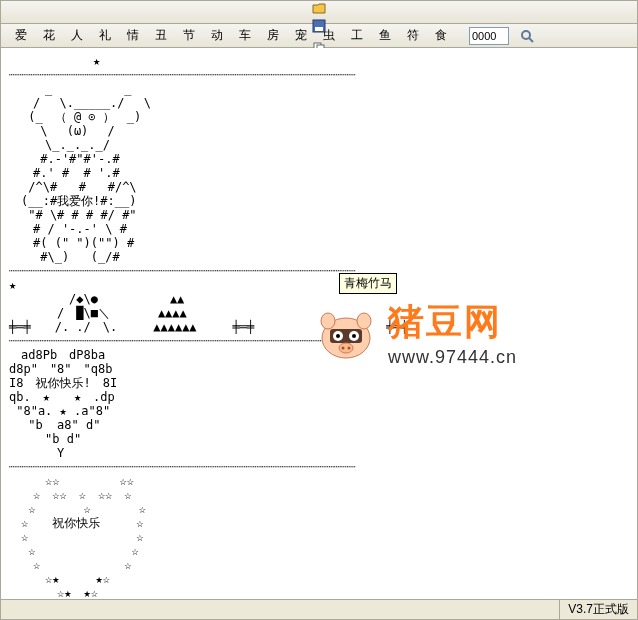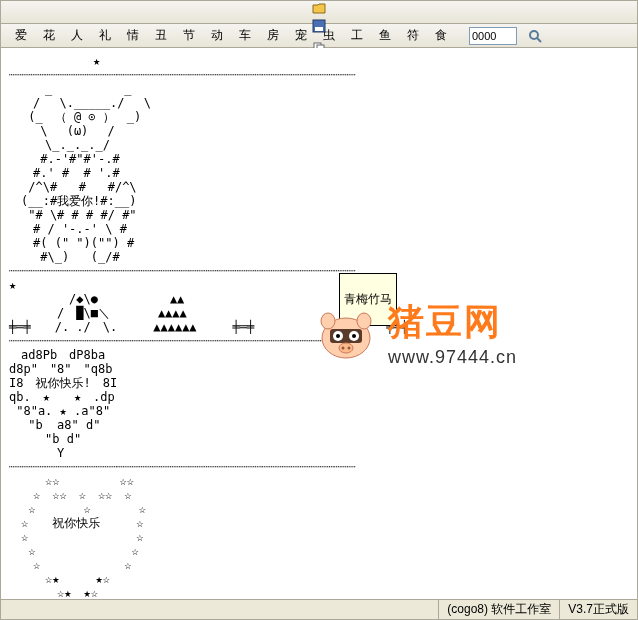--- a/index.html
+++ b/index.html
@@ -2,28 +2,28 @@
 <html><head>
 <meta charset="utf-8">
 <style>
 * { box-sizing: border-box; margin: 0; padding: 0; }
 body { font-family: "Microsoft YaHei", SimSun, sans-serif; font-size: 12px; background: #ece9d8; width: 638px; height: 620px; overflow: hidden; }
 .toolbar { display: flex; align-items: center; height: 24px; background: linear-gradient(#f5f4f0, #e8e5d8); border: 1px solid #aca899; padding: 0 4px; gap: 4px; flex-direction: column; }
 .toolbar .icon { width: 16px; height: 16px; display: inline-flex; align-items: center; justify-content: center; cursor: pointer; }
 .toolbar .sep { width: 1px; height: 18px; background: #aca899; margin: 0 3px; }
 .menubar { display: flex; align-items: center; height: 24px; background: linear-gradient(#f5f4f0, #e8e5d8); border: 1px solid #aca899; border-top: none; padding: 0 6px; gap: 3px; }
 .menubar .menuitem { padding: 2px 8px; color: #000; cursor: pointer; }
-.searchbox { margin-left: 8px; height: 18px; width: 48px; font-size: 11px; border: 1px solid #7f9db9; padding: 0 2px; color: #000; }
+.searchbox { margin-left: 8px; height: 18px; width: 40px; font-size: 11px; border: 1px solid #7f9db9; padding: 0 2px; color: #000; }
 .searchbtn { width: 16px; height: 16px; display: inline-flex; align-items: center; justify-content: center; cursor: pointer; margin-left: 4px; }
 .content-wrap { position: relative; border: 1px solid #aca899; border-top: none; height: 552px; display: flex; }
 .content { flex: 1; background: #fff; overflow-y: scroll; padding: 6px 8px; font-family: "SimSun", "NSimSun", monospace; font-size: 12px; line-height: 14px; white-space: pre; color: #000; }
 .content::-webkit-scrollbar { width: 16px; }
 .content::-webkit-scrollbar-track { background: #f1f1f1; border-left: 1px solid #ccc; }
 .content::-webkit-scrollbar-thumb { background: #c8c8c8; border: 1px solid #888; }
-.tooltip { position: absolute; left: 338px; top: 225px; background: #ffffe1; border: 1px solid #000; padding: 17px 4px; font-size: 12px; font-family: SimSun; z-index: 5; }
+.tooltip { position: absolute; left: 338px; top: 225px; background: #ffffe1; border: 1px solid #000; padding: 1px 4px; font-size: 12px; font-family: SimSun; z-index: 5; }
 .watermark { position: absolute; right: 120px; top: 250px; z-index: 10; display: flex; align-items: center; gap: 12px; pointer-events: none; }
 .pig { width: 60px; height: 60px; }
 .wtext { display: flex; flex-direction: column; }
 .wtext .cn { font-size: 36px; font-weight: bold; color: #ff7a1a; letter-spacing: 2px; font-family: "Microsoft YaHei"; }
 .wtext .en { font-size: 18px; color: #333; letter-spacing: 1px; }
 .statusbar { display: flex; height: 20px; background: #ece9d8; border: 1px solid #aca899; border-top: none; align-items: center; }
 .statusbar .cell { border-left: 1px solid #aca899; padding: 0 8px; height: 100%; display: flex; align-items: center; }
 .statusbar .spacer { flex: 1; }
 </style>
 </head>
@@ -148,15 +148,14 @@
     </svg>
     <div class="wtext">
       <span class="cn">猪豆网</span>
       <span class="en">www.97444.cn</span>
     </div>
   </div>
 </div>
 
 <div class="statusbar">
   <div class="spacer"></div>
-  <div class="cell">(cogo8) 软件工作室</div>
   <div class="cell">V3.7正式版</div>
 </div>
 
 </body></html>

